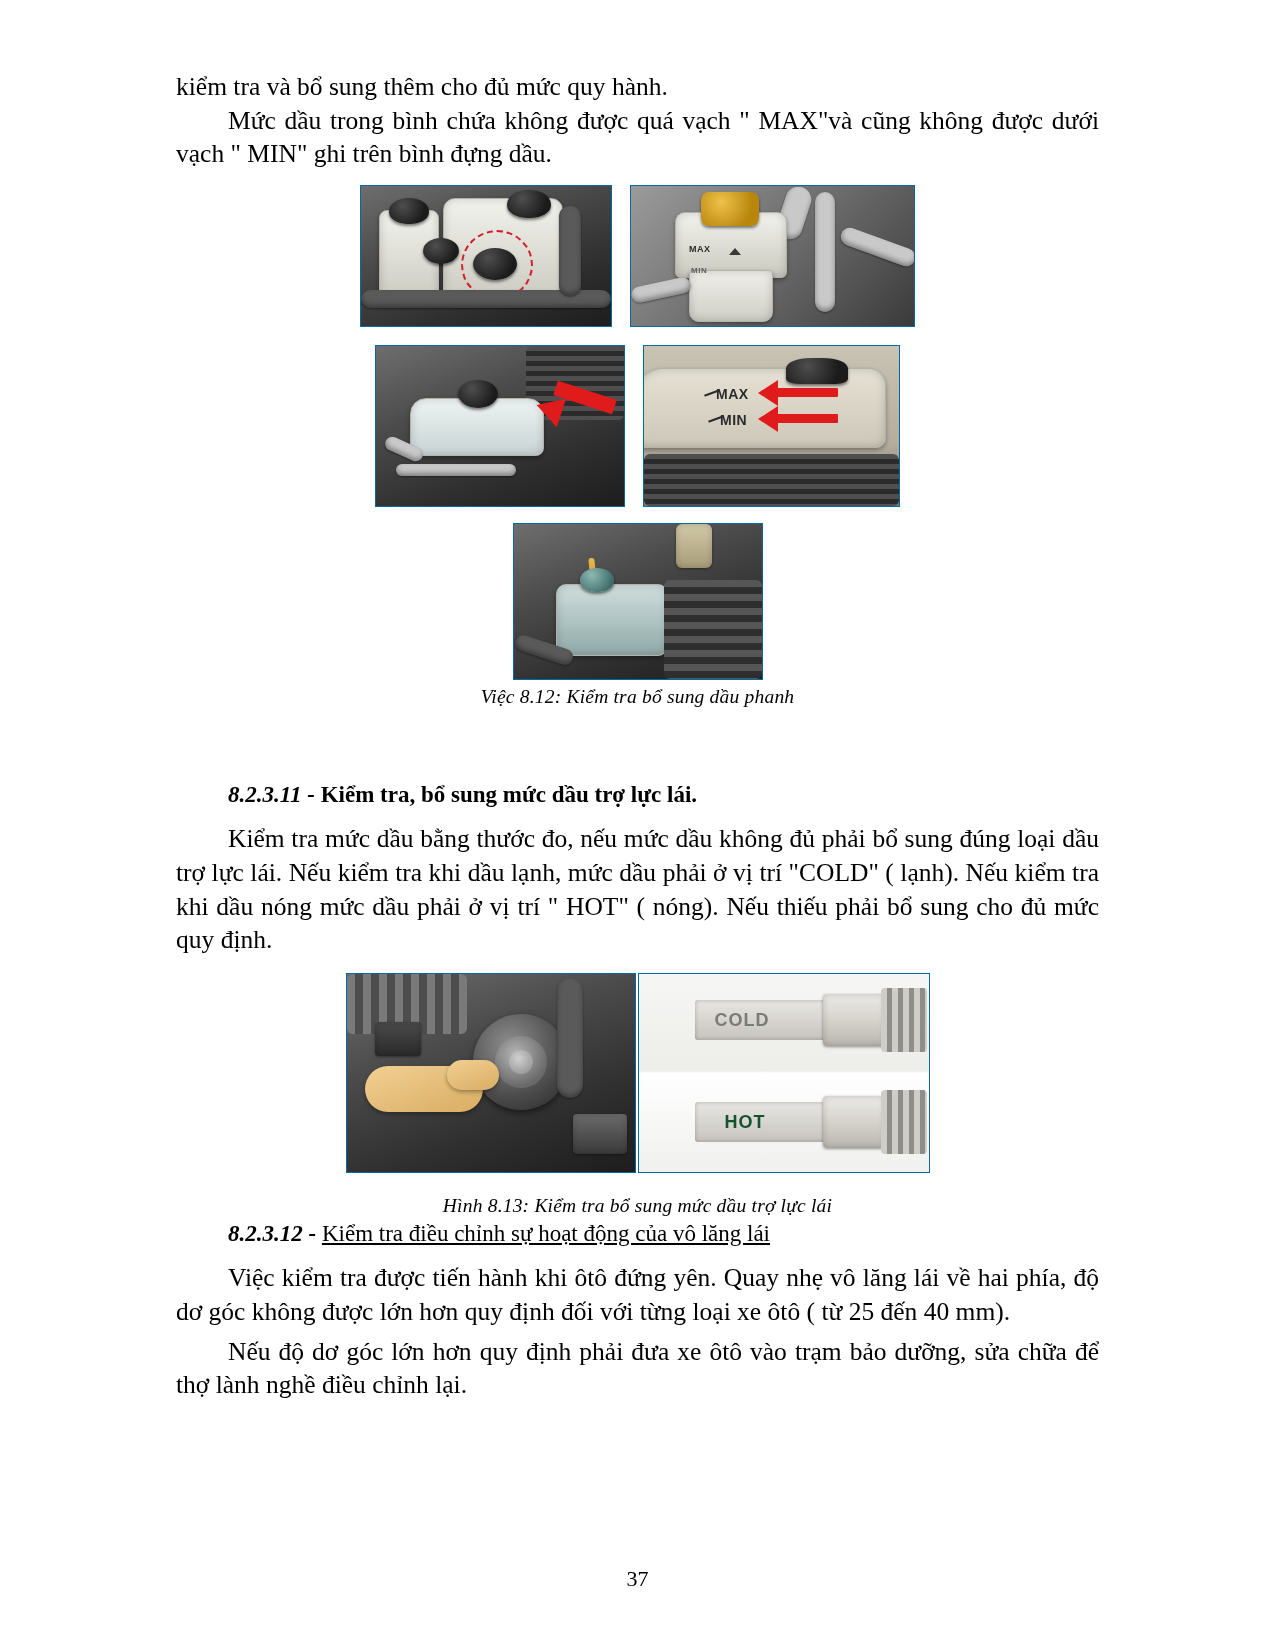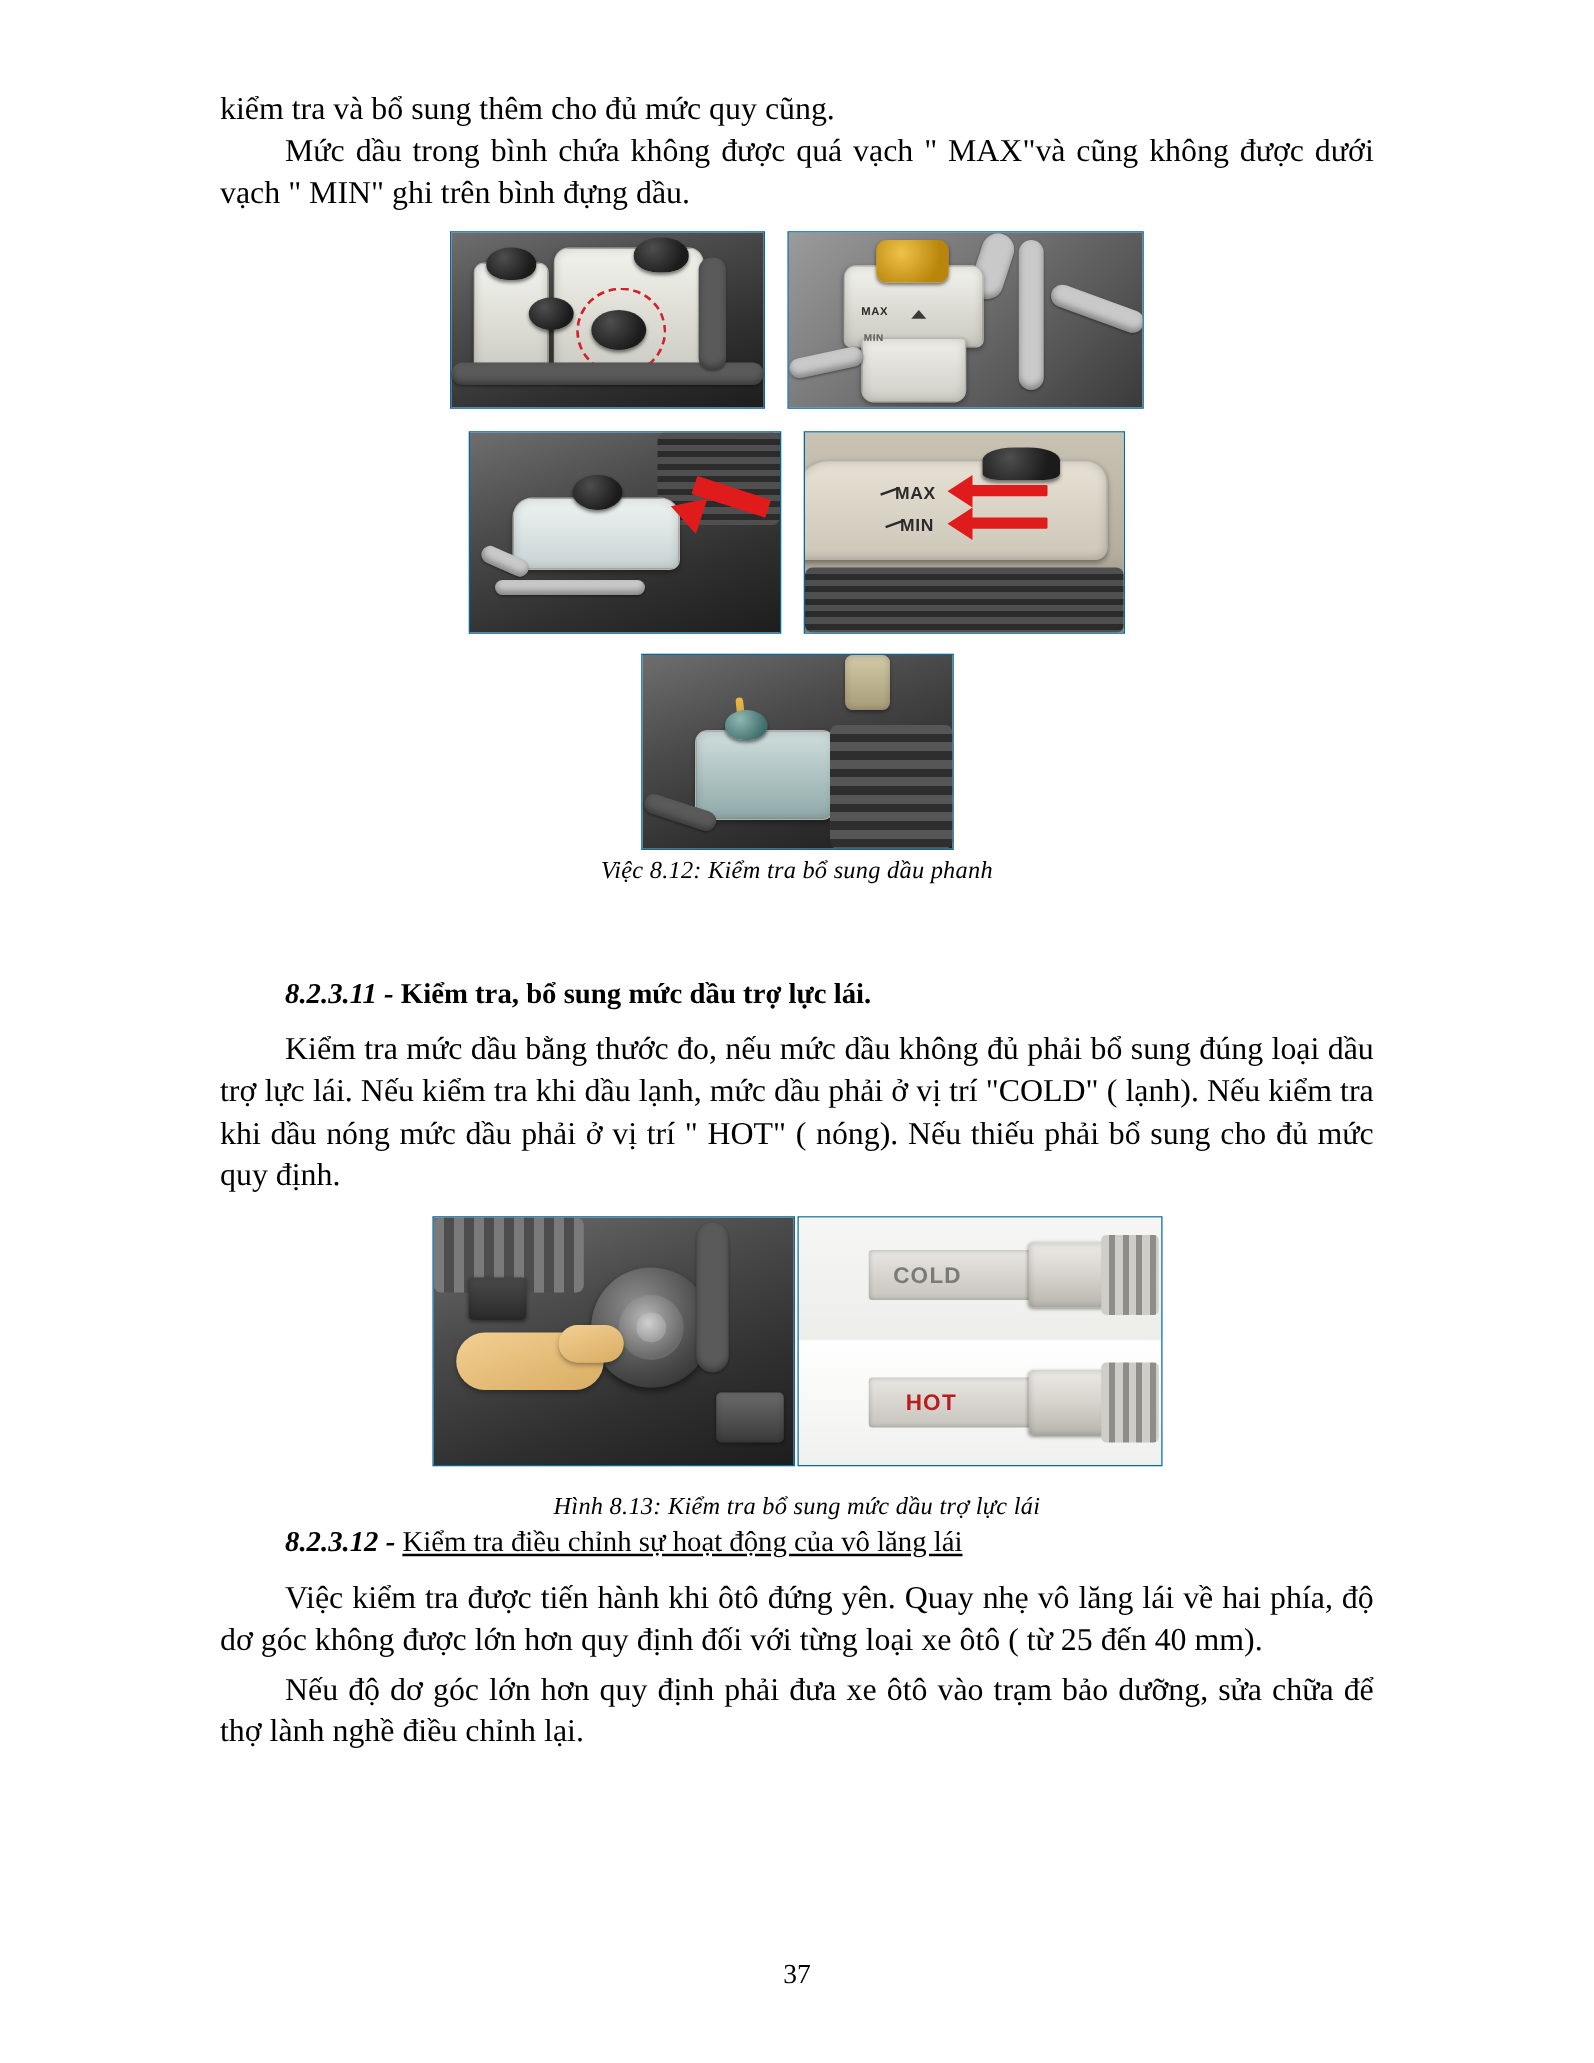--- a/index.html
+++ b/index.html
@@ -208,21 +208,21 @@
     position:absolute;
     background: repeating-linear-gradient(180deg,#4f4f4f 0 5px,#2b2b2b 5px 10px);
     border-radius:6px;
   }
 </style>
 </head>
 <body>
 
 <div class="page">
 
-  <p>kiểm tra và bổ sung thêm cho đủ mức quy cũng.</p>
+  <p>kiểm tra và bổ sung thêm cho đủ mức quy hành.</p>
   <p class="indent">Mức dầu trong bình chứa không được quá vạch " MAX"và cũng không được dưới vạch " MIN" ghi trên bình đựng dầu.</p>
 
   <div class="figblock">
     <div class="figrow">
 
       <div class="frame f611a">
         <div class="ill bg-dark"></div>
         <div class="ill">
           <div class="reservoir" style="left:18px;top:24px;width:58px;height:92px;border-radius:8px;"></div>
           <div class="reservoir" style="left:82px;top:12px;width:118px;height:104px;border-radius:12px;"></div>
@@ -338,21 +338,21 @@
         <div class="ill">
 
           <div class="dip-strip" style="left:56px;top:26px;width:132px;height:40px;"></div>
           <div class="metal-box" style="left:184px;top:20px;width:62px;height:52px;"></div>
           <div class="spring" style="left:242px;top:14px;width:46px;height:64px;"></div>
           <div class="lbl" style="left:76px;top:36px;font-size:18px;color:#7a7a76;letter-spacing:1px;">COLD</div>
 
           <div class="dip-strip" style="left:56px;top:128px;width:132px;height:40px;"></div>
           <div class="metal-box" style="left:184px;top:122px;width:62px;height:52px;"></div>
           <div class="spring" style="left:242px;top:116px;width:46px;height:64px;"></div>
-          <div class="lbl" style="left:86px;top:138px;font-size:18px;color:#b91c1c;letter-spacing:1px;">HOT</div>
+          <div class="lbl" style="left:86px;top:138px;font-size:18px;color:#14532d;letter-spacing:1px;">HOT</div>
         </div>
       </div>
     </div>
     <div class="caption" style="margin-top:22px;">Hình 8.13: Kiểm tra bổ sung mức dầu trợ lực lái</div>
   </div>
 
   <p class="heading" style="margin-top:2px;">
     <span class="num">8.2.3.12 -</span>
     <span class="title underline">Kiểm tra điều chỉnh sự hoạt động của vô lăng lái</span>
   </p>

